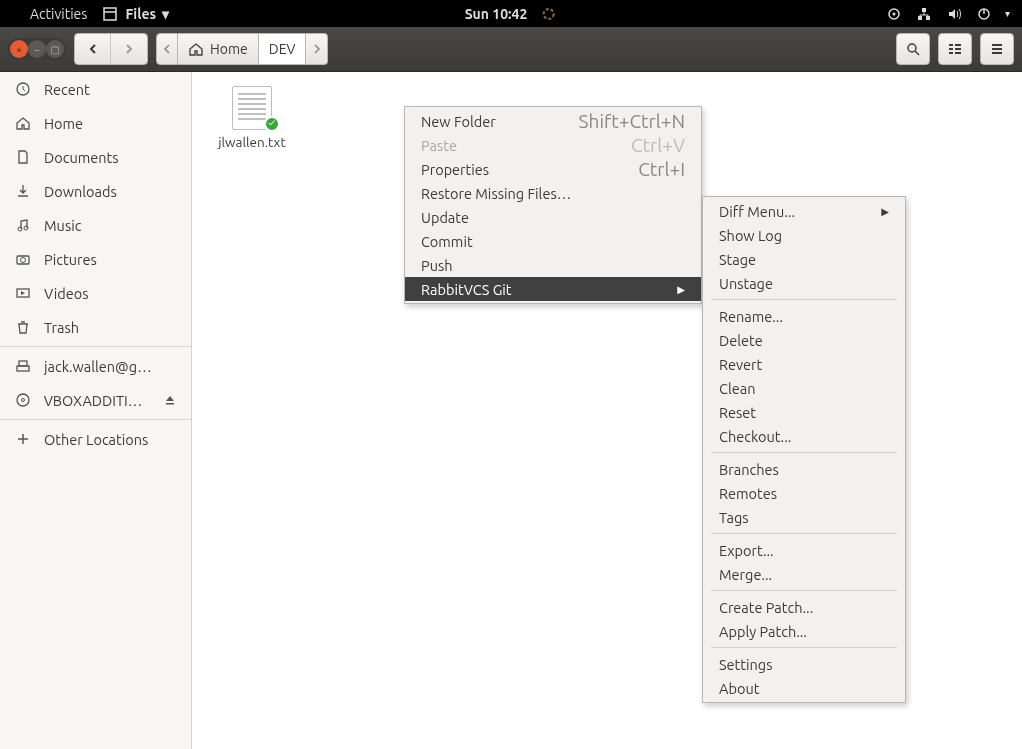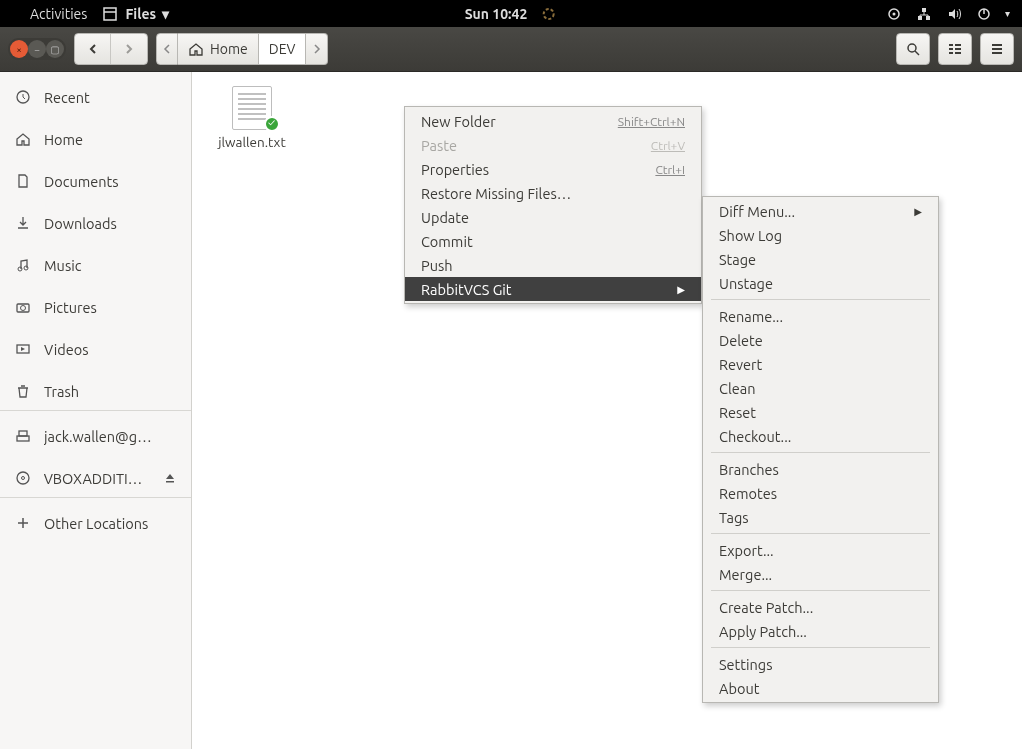--- a/index.html
+++ b/index.html
@@ -27,48 +27,48 @@
 .path-seg.first { border-radius: 4px 0 0 4px; width: 22px; padding: 0; justify-content: center; }
 .path-seg.home { border-left: none; }
 .path-seg.active { background: #fff; border-left: none; }
 .path-seg.last { border-radius: 0 4px 4px 0; border-left: none; width: 22px; padding: 0; justify-content: center; }
 .tb-right { margin-left: auto; display: flex; gap: 8px; }
 .tb-btn { width: 34px; justify-content: center; }
 
 
 .main { display: flex; height: calc(749px - 27px - 45px); }
 .sidebar { width: 192px; background: #f7f6f5; border-right: 1px solid #d2d1cd; overflow-y: auto; }
-.sb-item { display: flex; align-items: center; gap: 12px; padding: 8px 14px; font-size: 14.5px; color: #3c3b37; margin-top: 8px; }
+.sb-item { display: flex; align-items: center; gap: 12px; padding: 8px 14px; font-size: 14.5px; color: #3c3b37; }
 .sb-item .sb-icon { width: 18px; height: 18px; display: flex; align-items: center; justify-content: center; }
 .sb-sep { height: 1px; background: #d8d7d3; margin: 2px 0; }
 .sb-eject { margin-left: auto; }
 .sb-item.ellipsis span.label { white-space: nowrap; overflow: hidden; text-overflow: ellipsis; max-width: 120px; }
 
 .content { flex: 1; background: #fff; position: relative; padding: 14px 20px; display: flex; align-items: flex-start; gap: 30px; }
 .file { display: flex; flex-direction: column; align-items: center; width: 80px; font-size: 13.5px; color: #3c3b37; gap: 6px; }
 .file .file-icon { width: 48px; height: 42px; position: relative; }
 .folder-icon { background: linear-gradient(#f29e4f,#e56d1f); border-radius: 3px 3px 2px 2px; width: 48px; height: 36px; margin-top: 6px; position: relative; }
 .folder-icon::before { content: ""; position: absolute; top: -6px; left: 2px; width: 20px; height: 8px; background: #e78a3a; border-radius: 2px 2px 0 0; }
 .badge-ok { position: absolute; right: -4px; bottom: -4px; width: 16px; height: 16px; background: #3aa53a; border: 2px solid #fff; border-radius: 50%; }
 .badge-ok::after { content: "✓"; color: #fff; font-size: 10px; position: absolute; top: -1px; left: 2px; }
 .txt-icon { width: 40px; height: 44px; background: #fff; border: 1px solid #bdbdbd; border-radius: 2px; position: relative; margin: 0 auto; }
 .txt-icon::before { content: ""; position: absolute; top: 6px; left: 5px; right: 5px; height: 2px; background: #c0c0c0; box-shadow: 0 5px 0 #c0c0c0, 0 10px 0 #c0c0c0, 0 15px 0 #c0c0c0, 0 20px 0 #c0c0c0, 0 25px 0 #c0c0c0; }
 
 
 .menu { position: absolute; background: #f2f1ef; border: 1px solid #b8b7b3; box-shadow: 2px 3px 6px rgba(0,0,0,.2); font-size: 14.5px; color: #3c3b37; padding: 2px 0; }
 .menu-item { display: flex; align-items: center; justify-content: space-between; padding: 4px 16px; height: 24px; gap: 36px; white-space: nowrap; }
 .menu-item.disabled { color: #a8a7a3; }
 .menu-item.hl { background: #404040; color: #fff; }
-.menu-item .accel { color: #888; font-size: 12px; text-decoration: underline; }
+.menu-item .accel { color: #888; font-size: 19px; }
 .menu-item.disabled .accel { color: #bdbcb8; }
 .menu-item .arrow { font-size: 10px; }
 .menu-sep { height: 1px; background: #d0cfcb; margin: 4px 8px; }
 
 .menu.ctx { left: 404px; top: 106px; width: 298px; }
-.menu.sub { left: 702px; top: 196px; width: 237px; text-align: right; }
+.menu.sub { left: 702px; top: 196px; width: 204px; text-align: right; }
 
 svg { display: block; }
 </style>
 </head>
 <body>
 
 <div class="top-panel">
   <div class="left">
     <span>Activities</span>
     <span class="app">

